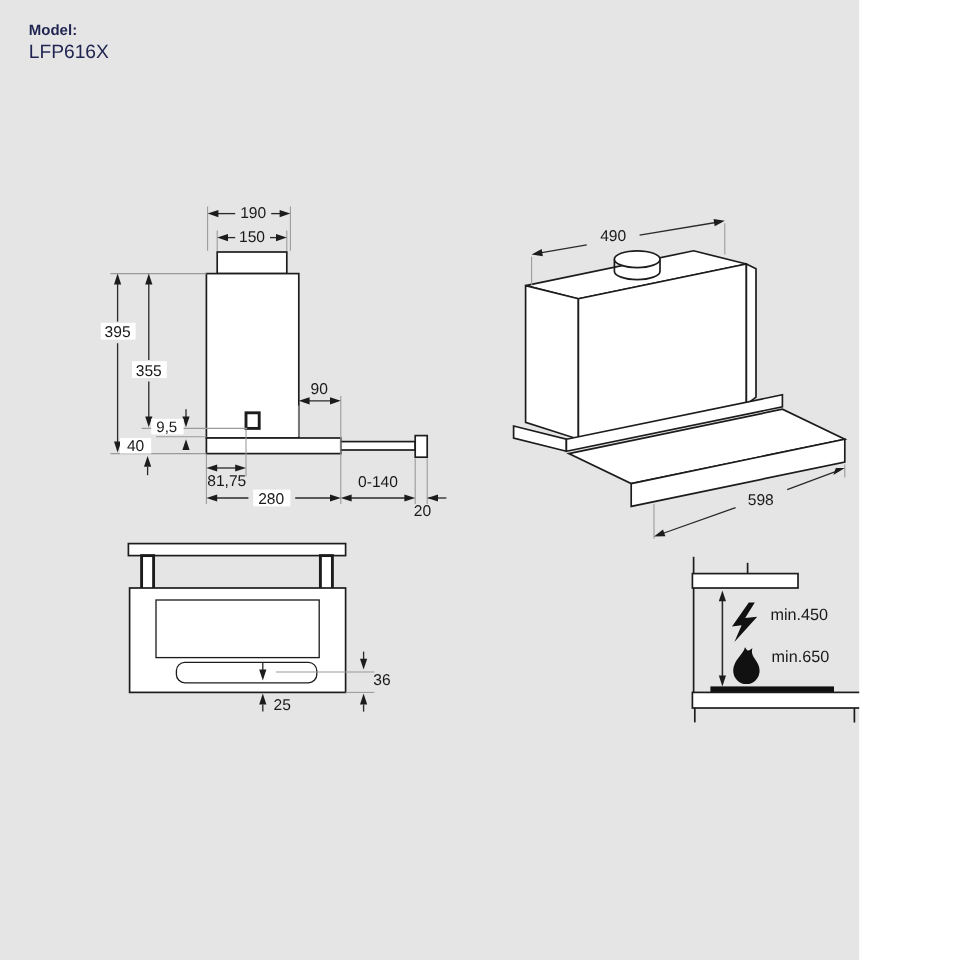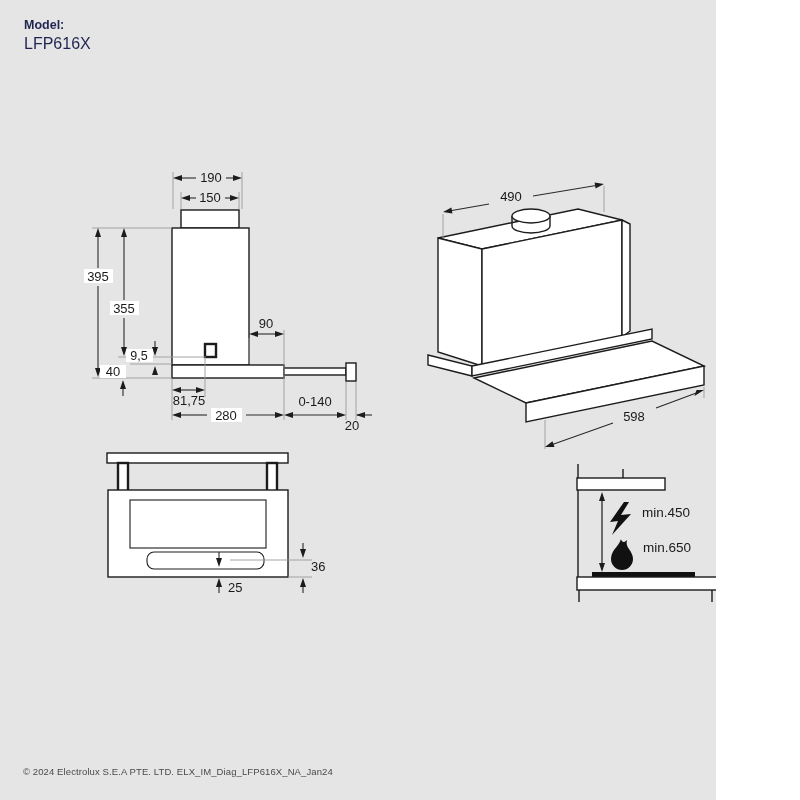--- a/index.html
+++ b/index.html
@@ -198,14 +198,13 @@
       <polygon class="ah" points="602,572 599,563 605,563"></polygon>
 
       <path class="blk" d="M624,502 L610,522 L618,521 L612,535 L631,514 L621,515 L629,502 Z"></path>
       <path class="blk" d="M621,539 c-1,4 -4,7 -7,11 c-2,3 -3,6 -3,9 a11,11 0 0 0 22,0 c0,-4 -2,-7 -4,-10 c-2,-3 -3,-5 -2,-9 c-2,2 -4,3 -5,1 c-1,-1 -1,-1.5 -1,-2 z"></path>
 
       <text x="642" y="517" text-anchor="start" style="font-size:13.5px">min.450</text>
       <text x="643" y="552" text-anchor="start" style="font-size:13.5px">min.650</text>
     </g>
   </svg>
 
-  <div id="footer-text">© 2024 Electrolux S.E.A PTE. LTD. ELX_IM_Diag_LFP616X_NA_Jan24</div>
 </div>
 
 </body></html>

